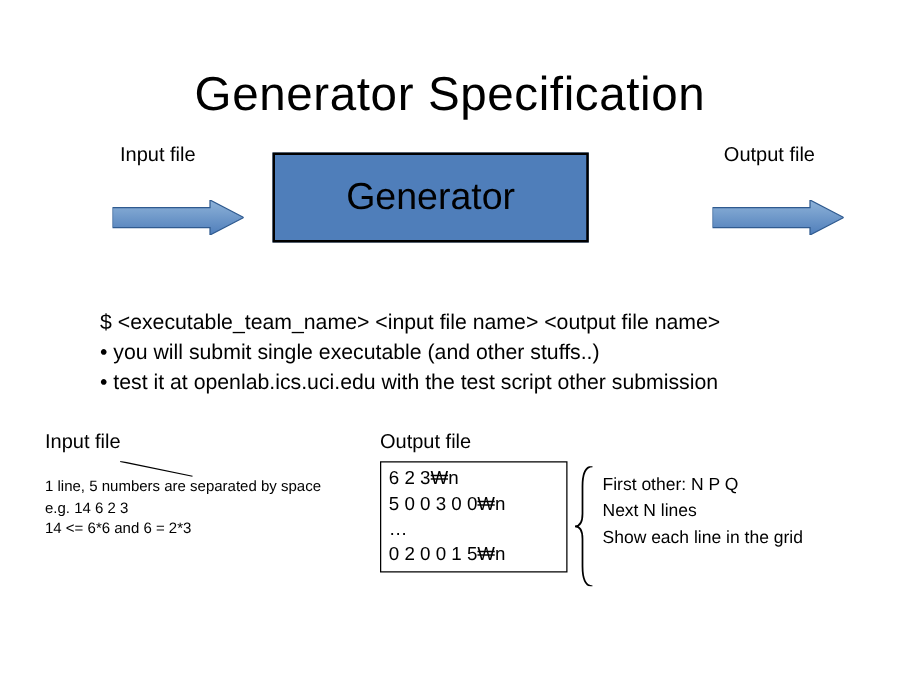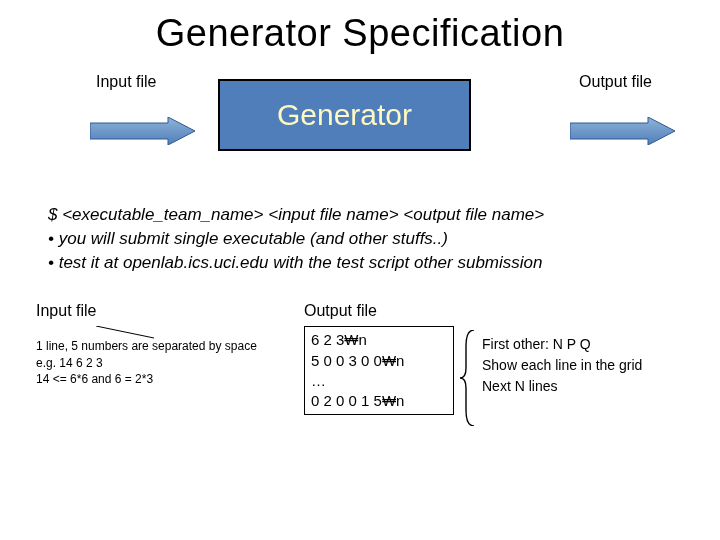--- a/index.html
+++ b/index.html
@@ -1,27 +1,27 @@
 <!DOCTYPE html>
 <html><head>
 <meta charset="utf-8">
 <style>
   * { margin: 0; padding: 0; box-sizing: border-box; }
   body { width: 720px; height: 540px; background: #fff; font-family: "Segoe UI", Arial, sans-serif; color: #000; position: relative; }
-  .title { font-size: 38px; font-weight: 300; text-align: center; padding-top: 12px; letter-spacing: 0.5px; }
+  .title { font-size: 38px; font-weight: 300; text-align: center; padding-top: 28px; letter-spacing: 0.5px; margin-top: 27px; }
   .flow { position: relative; height: 110px; margin-top: 18px; }
   .flow-label { position: absolute; font-size: 16px; }
   .flow-label.left { left: 96px; top: 0; }
   .flow-label.right { right: 68px; top: 0; }
   .arrow { position: absolute; top: 44px; width: 105px; height: 28px; }
   .arrow.left { left: 90px; }
   .arrow.right { right: 45px; }
   .gen-box { position: absolute; left: 218px; top: 6px; width: 253px; height: 72px; border: 2px solid #000; background: #4f7eba; display: flex; align-items: center; justify-content: center; }
-  .gen-box span { font-size: 30px; font-weight: 300; color: #fef9c3; }
-  .notes { font-size: 17px; line-height: 1.4; margin: 20px 0 0 48px; font-style: italic; }
+  .gen-box span { font-size: 30px; font-weight: 300; color: #000000; }
+  .notes { font-size: 17px; line-height: 1.4; margin: 20px 0 0 80px; }
   .lower { display: flex; margin-top: 28px; padding: 0 28px 0 36px; gap: 28px; }
   .col { flex: 0 0 auto; }
   .col.in { width: 240px; }
   .col.out1 { width: 150px; }
   .col.out2 { width: 180px; }
   .col h3 { font-size: 16px; font-weight: 400; margin-bottom: 6px; }
   .box { border: 1.5px solid #000; padding: 3px 6px; font-size: 15px; line-height: 1.35; }
   .box.small { display: inline-block; min-width: 92px; letter-spacing: 2px; }
   .desc { font-size: 12px; line-height: 1.35; margin-top: 10px; }
   .won { font-family: Arial, sans-serif; }
@@ -89,17 +89,17 @@
     </div>
   </div>
 
   <div class="col out2">
     <div style="height:22px"></div>
     <svg style="position:absolute;margin-left:-22px;margin-top:6px" width="20" height="96" viewBox="0 0 20 96">
       <path d="M14 0 Q6 0 6 16 L6 38 Q6 48 0 48 Q6 48 6 58 L6 80 Q6 96 14 96" fill="none" stroke="#000" stroke-width="1.4"></path>
     </svg>
     <div class="desc" style="margin-top:10px;font-size:14px;line-height:1.5">
       <div>First other: N P Q</div>
+      <div>Next N lines</div>
       <div>Show each line in the grid</div>
-      <div>Next N lines</div>
     </div>
   </div>
 </div>
 
 </body></html>

